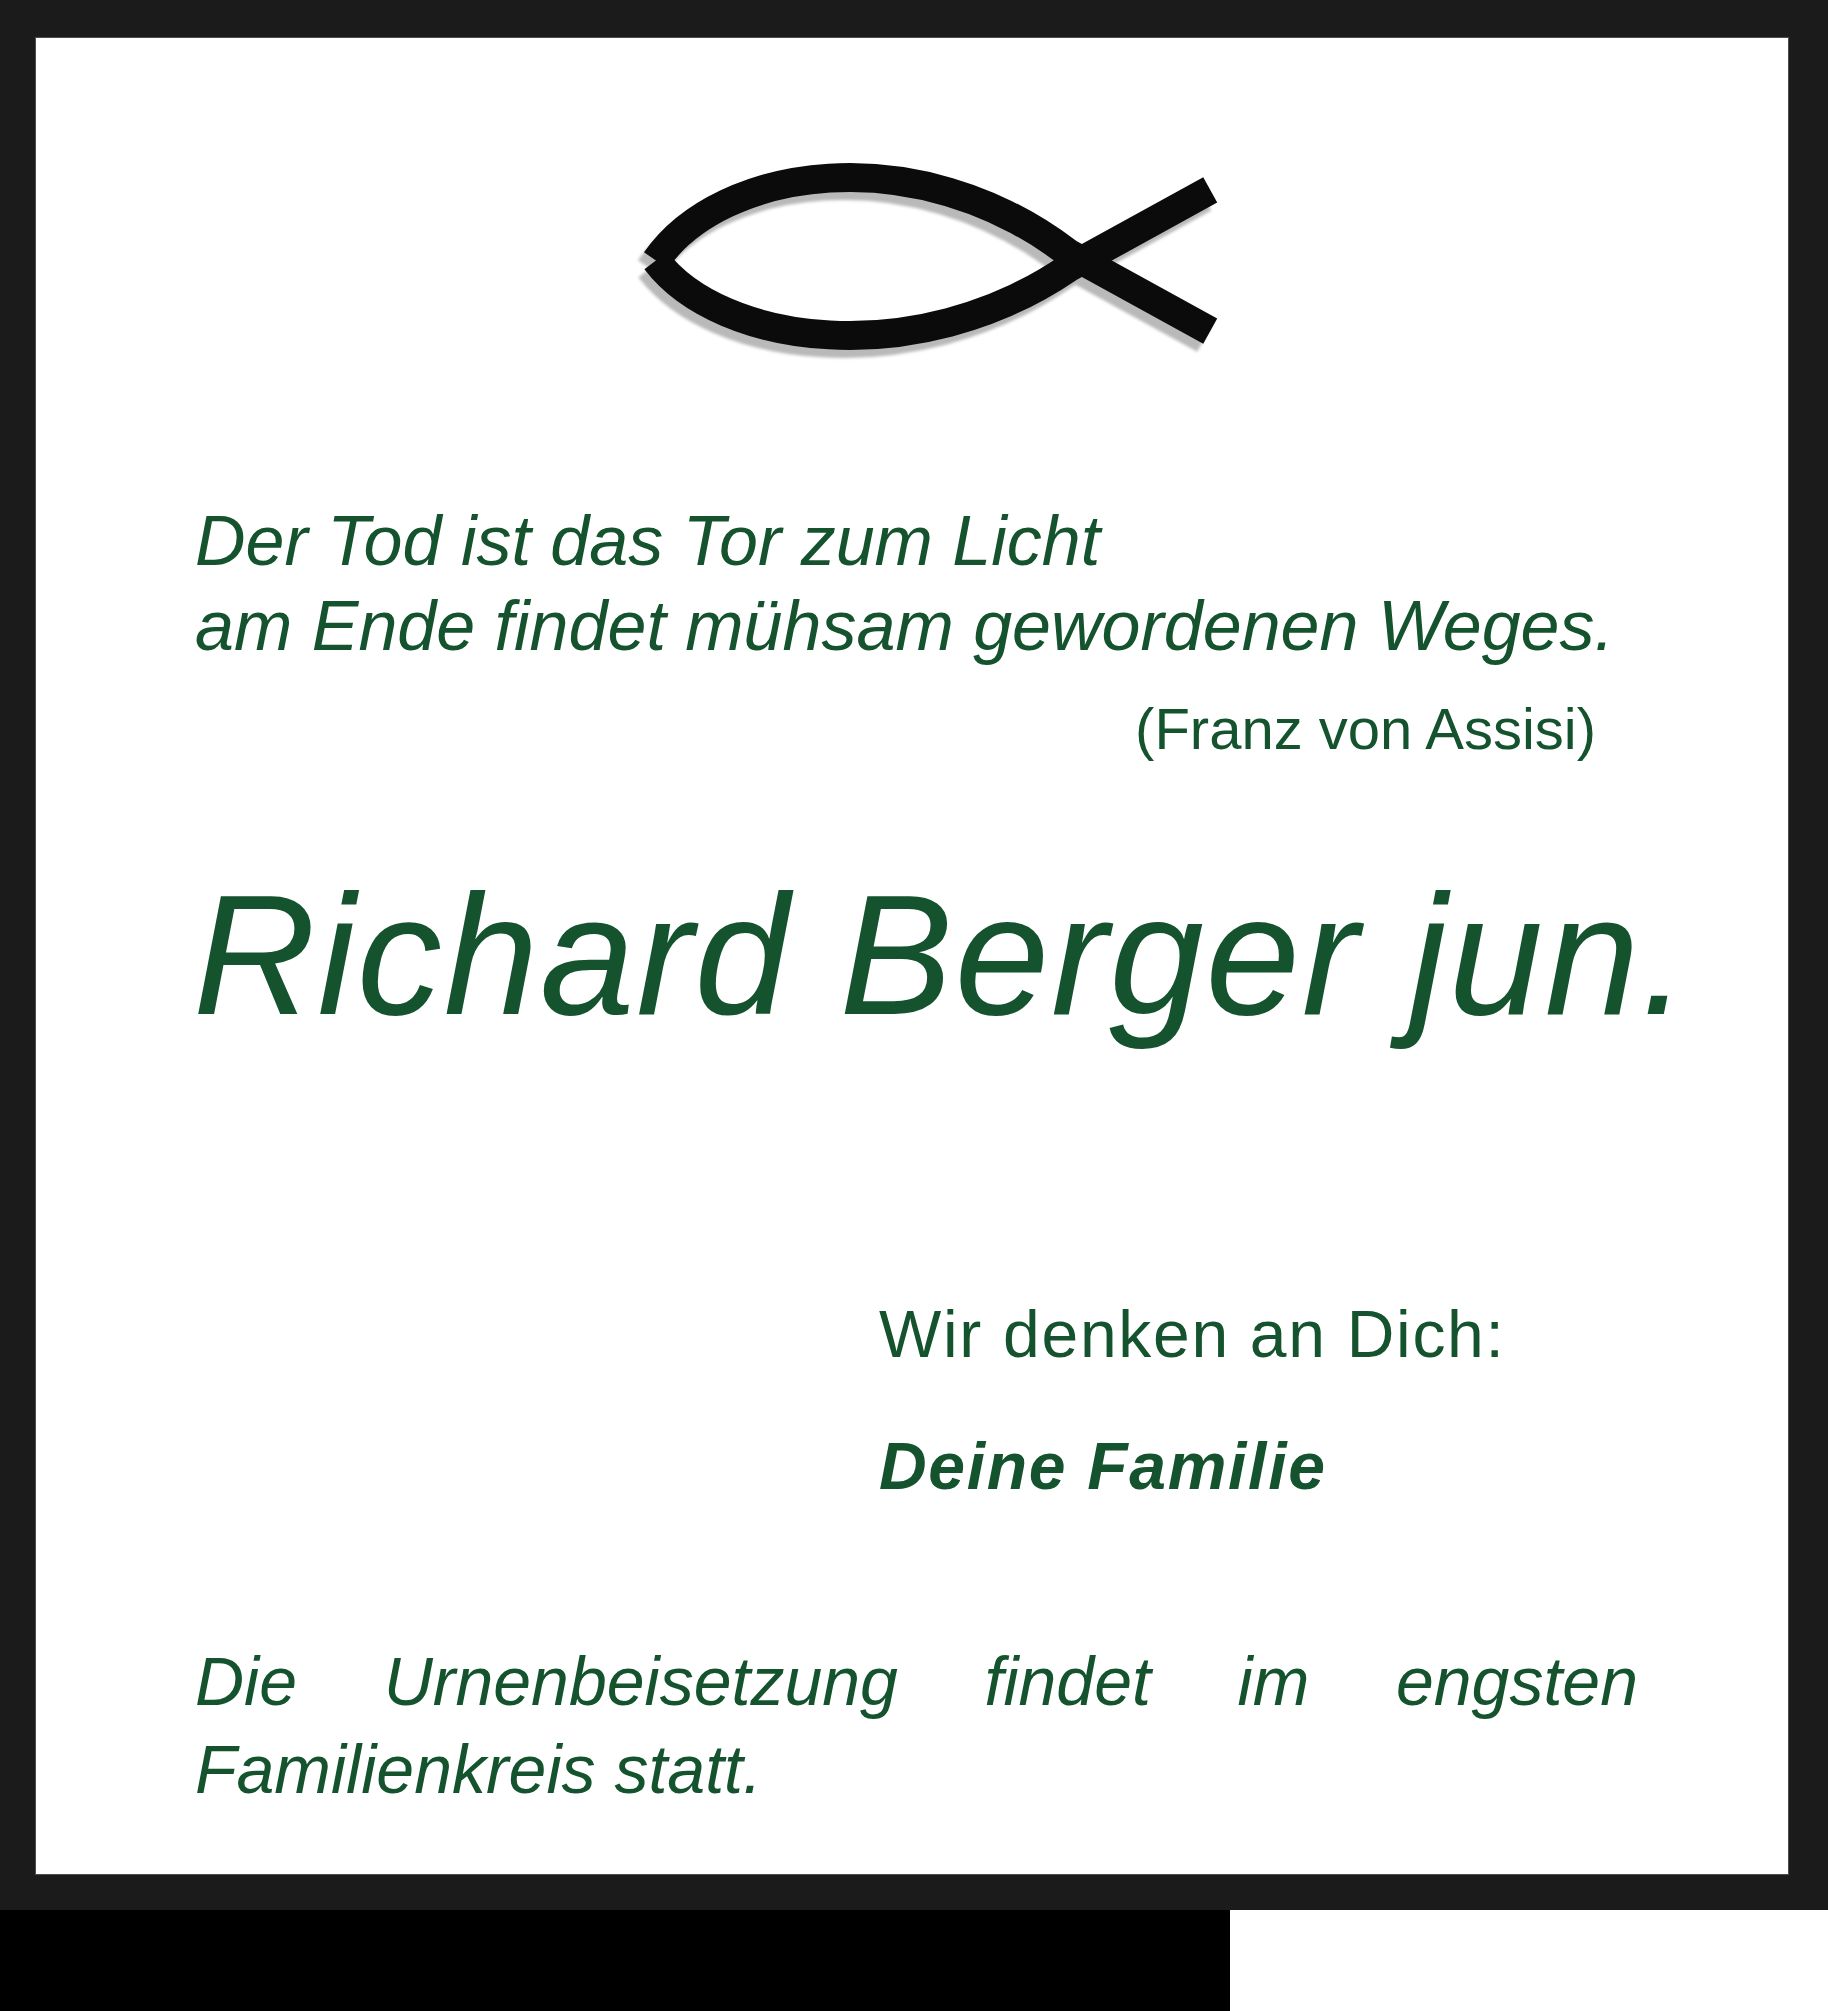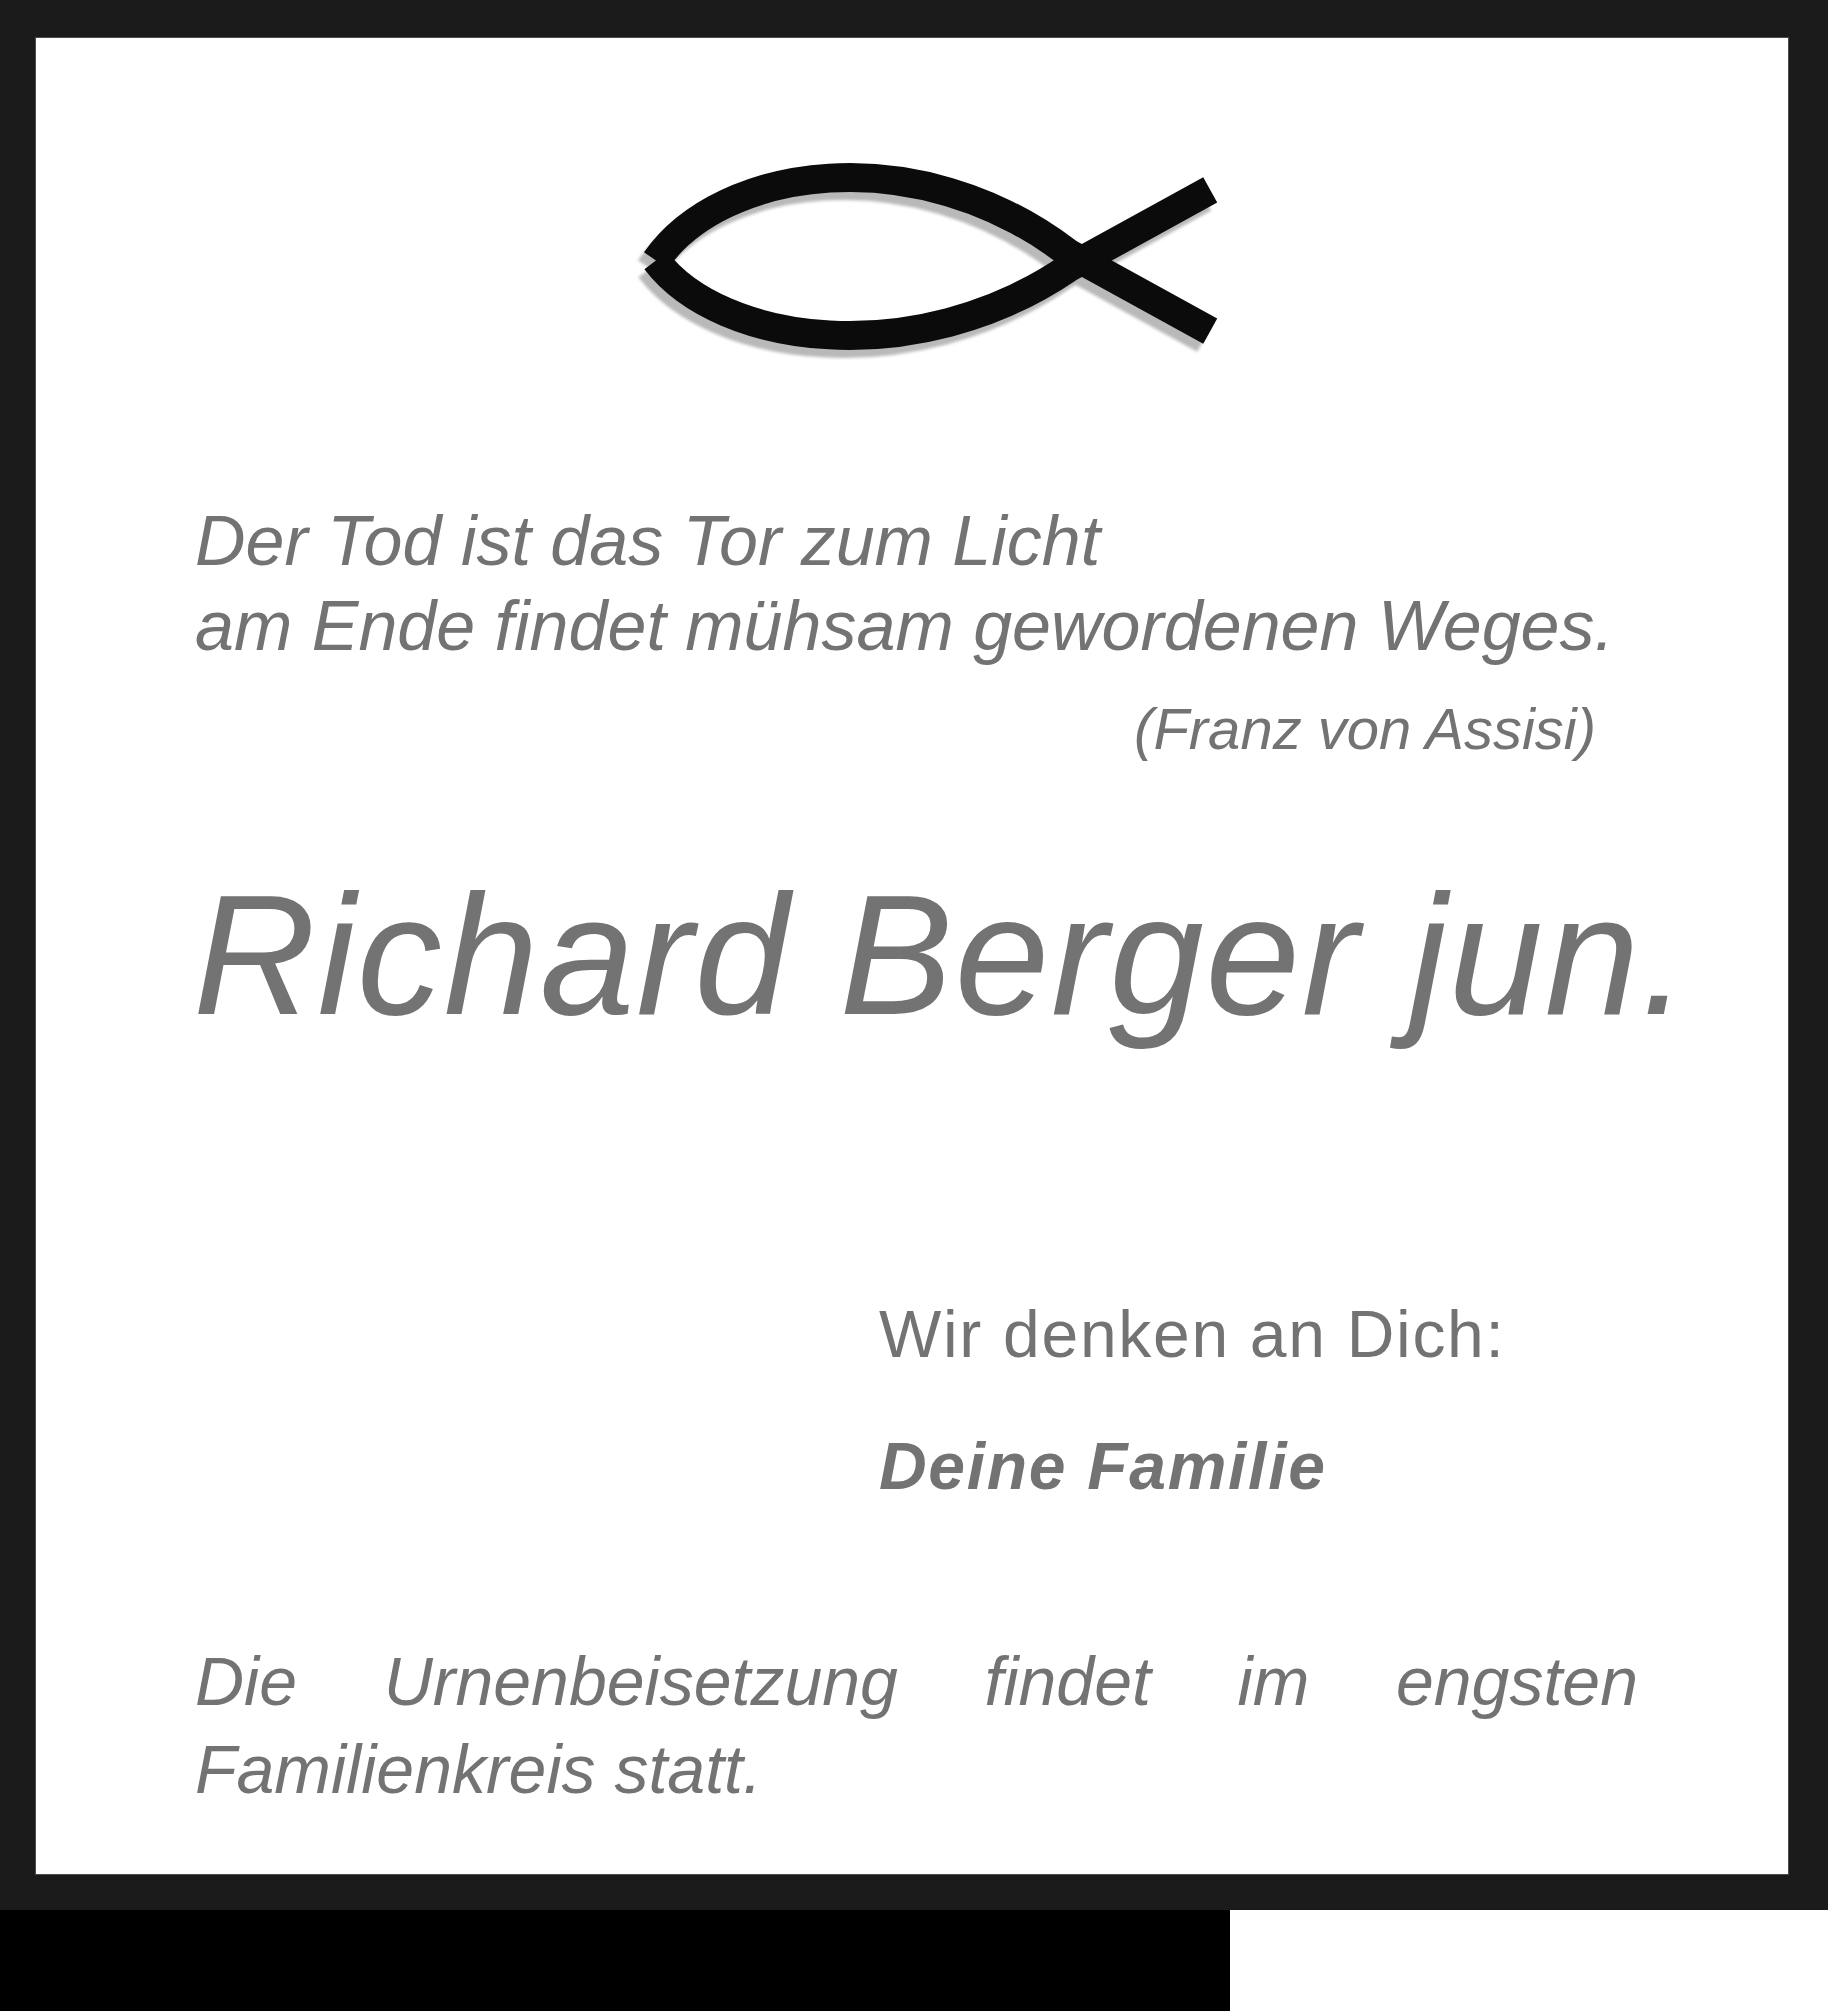--- a/index.html
+++ b/index.html
@@ -2,21 +2,21 @@
 <html style="font-size:13.6px"><head>
 <meta charset="utf-8">
 <style>
   html,body { margin:0; padding:0; background:#ffffff; }
   .page {
     position:relative;
     width:1829px; height:2011px;
     background:#ffffff;
     overflow:hidden;
     font-family:"Liberation Sans", sans-serif;
-    color:#737373;
+    color:#14532d;
   }
   
   .frame {
     position:absolute; left:0; top:0;
     width:1829px; height:1910px;
     background:#1b1b1b;
   }
   
   .card {
     position:absolute; left:35px; top:37px;
@@ -37,21 +37,21 @@
     filter:drop-shadow(-6px 8.5px 1.7px #b9b9b9);
   }
   .quote {
     position:absolute; left:159px; top:461px;
     font-size:70px; line-height:85px;
     font-style:italic; white-space:nowrap;
   }
   .attribution {
     position:absolute; right:192px; top:662px;
     font-size:58px; line-height:58px;
-    font-style:italic; white-space:nowrap;
+    white-space:nowrap;
   }
   .name {
     position:absolute; left:157px; top:832px;
     font-size:170px; line-height:170px;
     letter-spacing:1.7px;
     font-style:italic; white-space:nowrap;
   }
   .dates {
     position:absolute; left:0; top:1055px;
     width:100%; height:77px;

